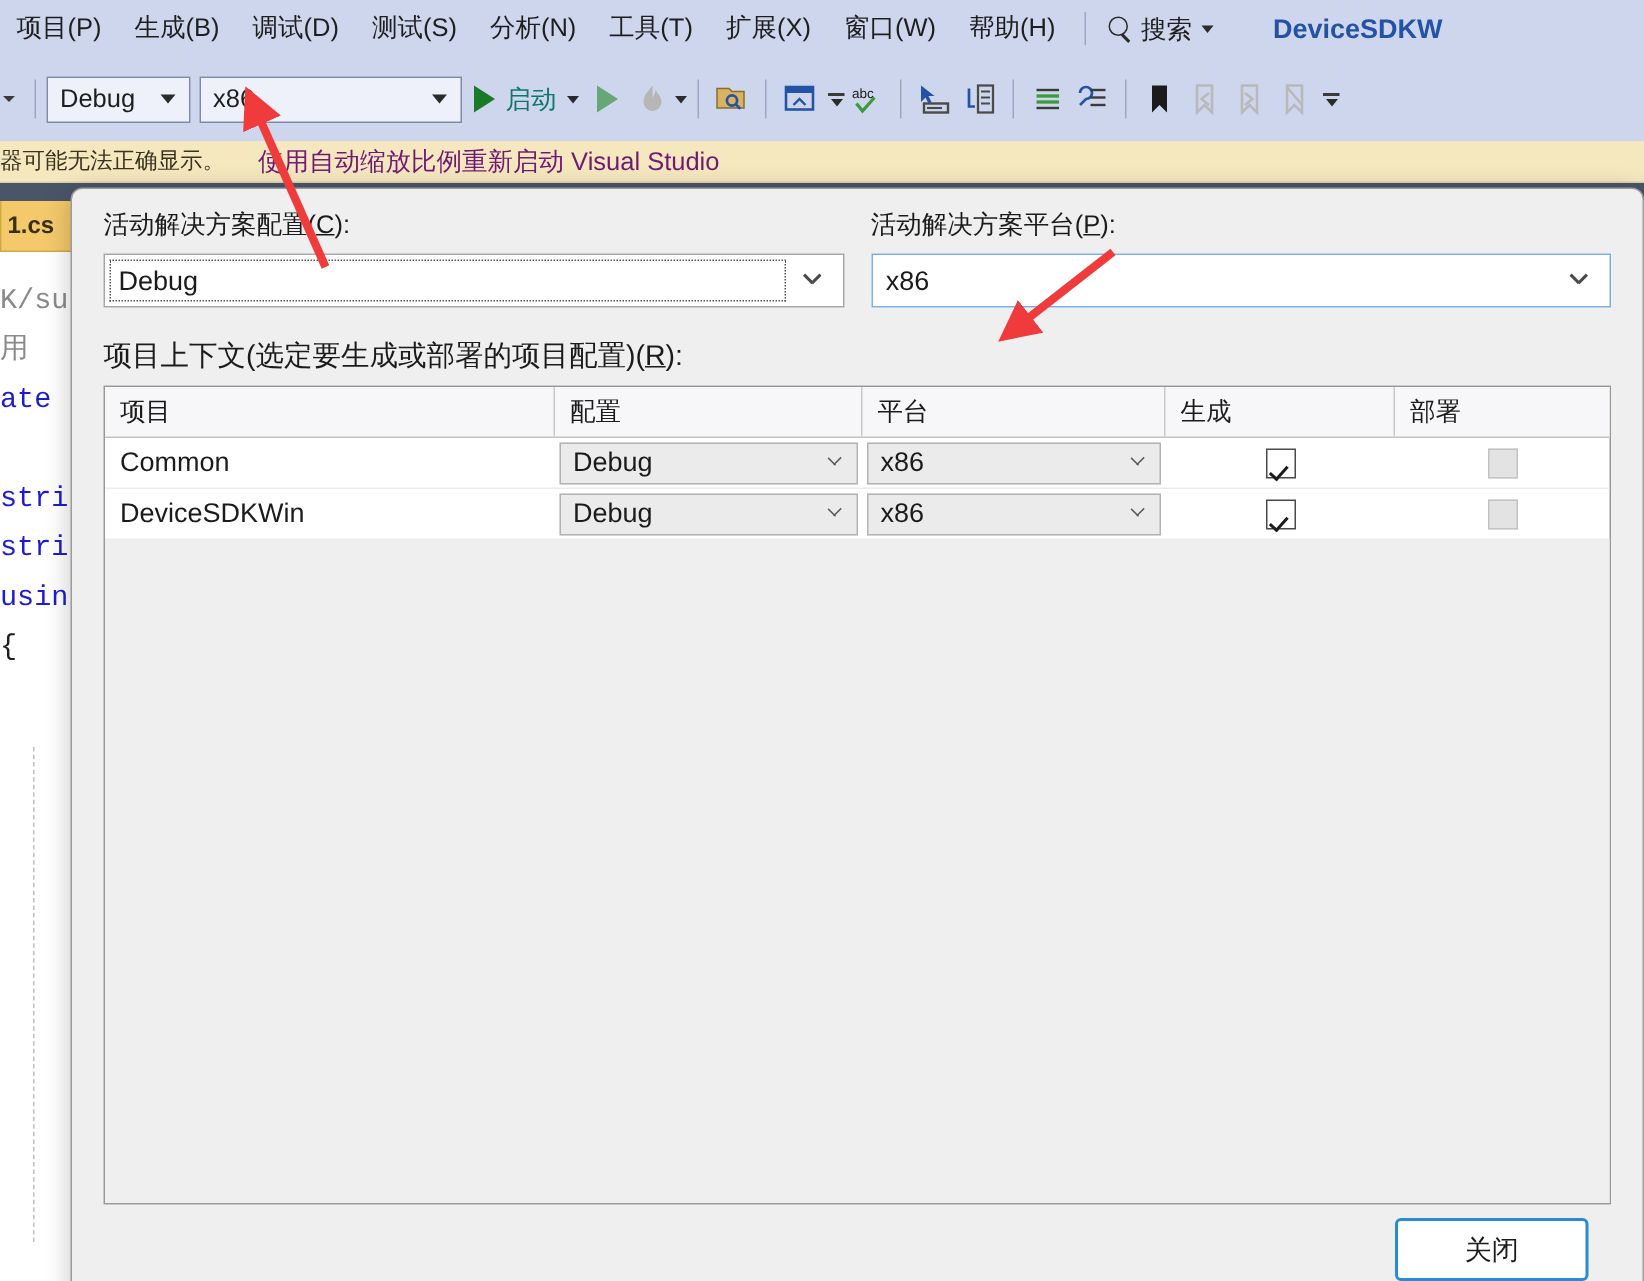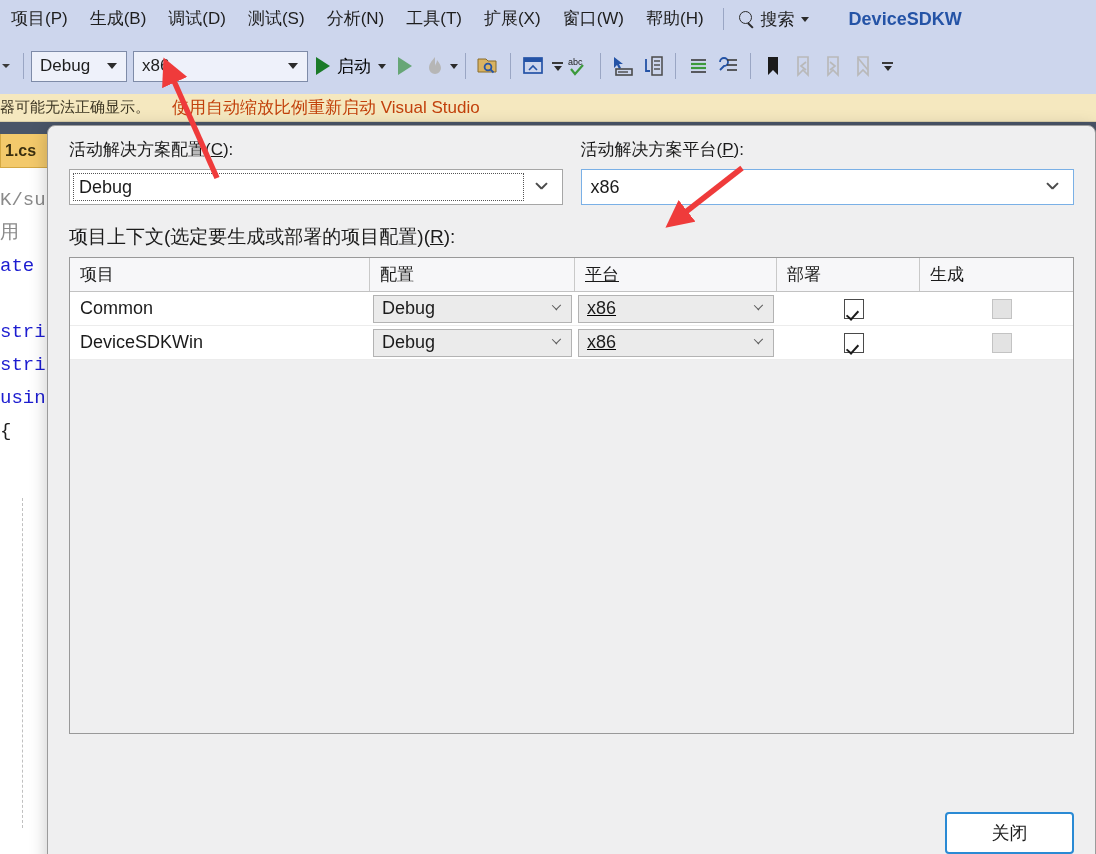--- a/index.html
+++ b/index.html
@@ -74,35 +74,35 @@
   #tb-platform { width:175px; }
   .run-btn { display:flex; align-items:center; gap:7px; padding:0 4px 0 8px; }
   .tri-green {
     width:0;height:0;border-top:9px solid transparent;border-bottom:9px solid transparent;
     border-left:14px solid #1a7a28;
   }
   .tri-outline {
     width:0;height:0;border-top:9px solid transparent;border-bottom:9px solid transparent;
     border-left:14px solid #4e9a57; opacity:.8;
   }
-  .run-text { font-size:17px; color:#000000; }
+  .run-text { font-size:17px; color:#0f766e; }
   .icon-btn {
     width:30px; height:30px; display:flex; align-items:center; justify-content:center;
   }
   .toolbar-overflow {
     margin-left:4px; display:flex; flex-direction:column; align-items:center; gap:2px;
   }
 
   .notifybar {
     position:absolute; left:0; top:94px; width:1096px; height:28px;
     background:#f5e8bf; border-bottom:1px solid #dcd0aa;
     display:flex; align-items:center; overflow:hidden;
   }
   .notify-text { font-size:15px; color:#3a3321; white-space:nowrap; }
-  .notify-link { font-size:17px; color:#c2410c; margin-left:22px; white-space:nowrap; }
+  .notify-link { font-size:17px; color:#701a75; margin-left:22px; white-space:nowrap; }
 
   .editor-area {
     position:absolute; left:0; top:122px; width:1096px; height:732px;
     background:#ffffff;
   }
   .doc-tabstrip {
     position:absolute; left:0; top:0; width:1096px; height:12px;
     background:#4a5568;
   }
   .doc-tab {
@@ -184,35 +184,35 @@
   }
   .chev::before, .chev::after {
     content:""; position:absolute; top:4px; width:8px; height:1.6px; background:#4a4a4a;
   }
   .chev::before { left:0px; transform:rotate(45deg); }
   .chev::after  { left:5px; transform:rotate(-45deg); }
 
   .ctx-label { font-size:19px; color:#1b1b1b; margin:19px 0 7px 0; white-space:nowrap; }
 
   .grid {
-    height:477px; background:#ffffff; border:1px solid #999999;
+    height:546px; background:#ffffff; border:1px solid #999999;
     display:flex; flex-direction:column;
   }
   .grid-head {
     display:flex; height:34px; background:#f7f7f9;
     border-bottom:1px solid #c2c2c2; flex:0 0 auto;
   }
   .gh {
     font-size:17px; color:#1b1b1b; display:flex; align-items:center;
     padding-left:10px; border-right:1px solid #c9c9c9; white-space:nowrap;
   }
   .gh:last-child { border-right:none; }
   .col-proj { width:300px; }
   .col-conf { width:205px; }
-  .col-plat { width:202px;text-decoration:underline; }
+  .col-plat { width:202px; }
   .col-bld  { width:153px; }
   .col-dep  { flex:1; }
 
   .grid-row {
     display:flex; height:34px; border-bottom:1px solid #ececec; align-items:center;
     flex:0 0 auto;
   }
   .cell { display:flex; align-items:center; height:34px; }
   .cell-name {
     font-size:18px; color:#1b1b1b; padding-left:10px; white-space:nowrap;
@@ -243,21 +243,21 @@
     transform:rotate(42deg);
   }
   .chk.disabled { background:#e3e3e3; border:1px solid #c3c3c3; }
 
   .grid-filler { flex:1; background:#efeff0; }
 
   .dlg-footer {
     position:absolute; left:0; right:0; bottom:0; height:88px;
   }
   .btn-close {
-    position:absolute; right:21px; top:16px;
+    position:absolute; right:36px; top:16px;
     width:129px; height:42px; background:#ffffff;
     border:2px solid #2a8ad4; border-radius:4px;
     font-size:18px; color:#1b1b1b;
     display:flex; align-items:center; justify-content:center;
   }
 
   
   #annotations { position:absolute; inset:0; pointer-events:none; }
 </style>
 </head>
@@ -450,22 +450,22 @@
       </div>
     </div>
 
     <div class="ctx-label"><span>项目上下文(选定要生成或部署的项目配置)(</span><u>R</u><span>):</span></div>
 
     <div class="grid">
       <div class="grid-head">
         <div class="gh col-proj">项目</div>
         <div class="gh col-conf">配置</div>
         <div class="gh col-plat">平台</div>
+        <div class="gh col-bld">生成</div>
         <div class="gh col-dep">部署</div>
-        <div class="gh col-bld">生成</div>
       </div>
 
       <div class="grid-row">
         <div class="cell col-proj cell-name">Common</div>
         <div class="cell col-conf cell-combo-wrap">
           <div class="mini-combo">
             <span class="mv">Debug</span>
             <span class="mini-chev"></span>
           </div>
         </div>

